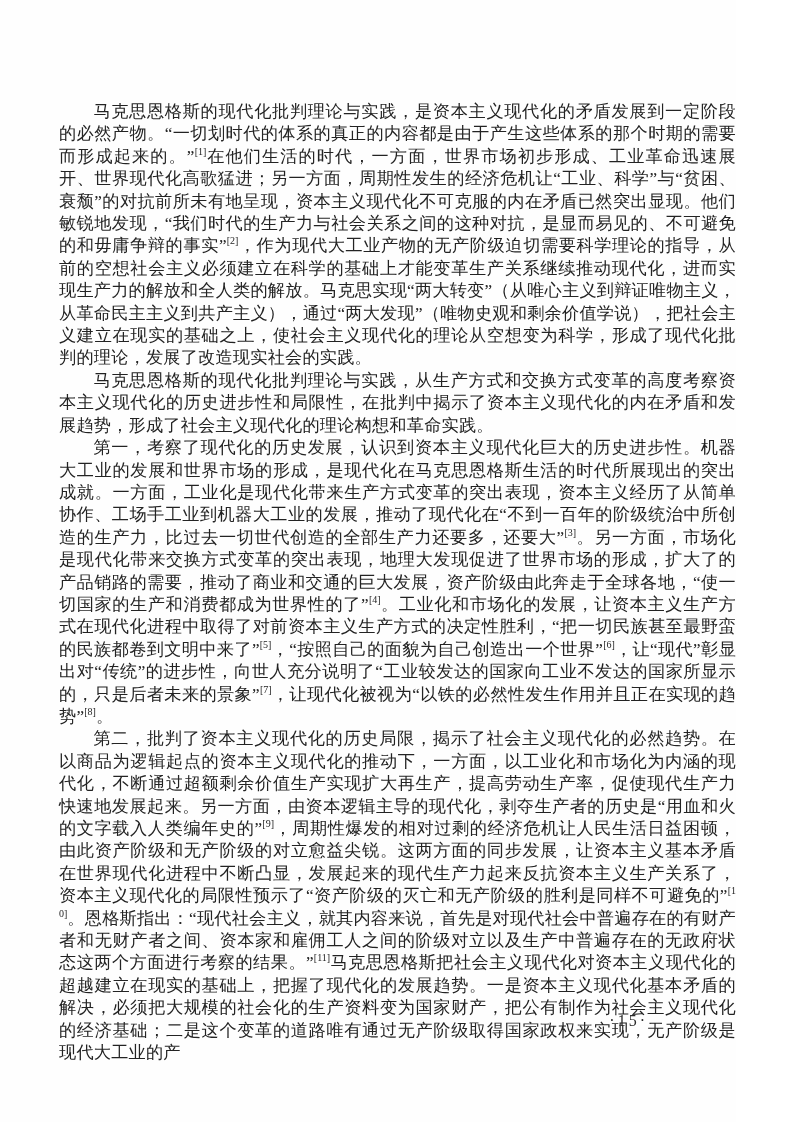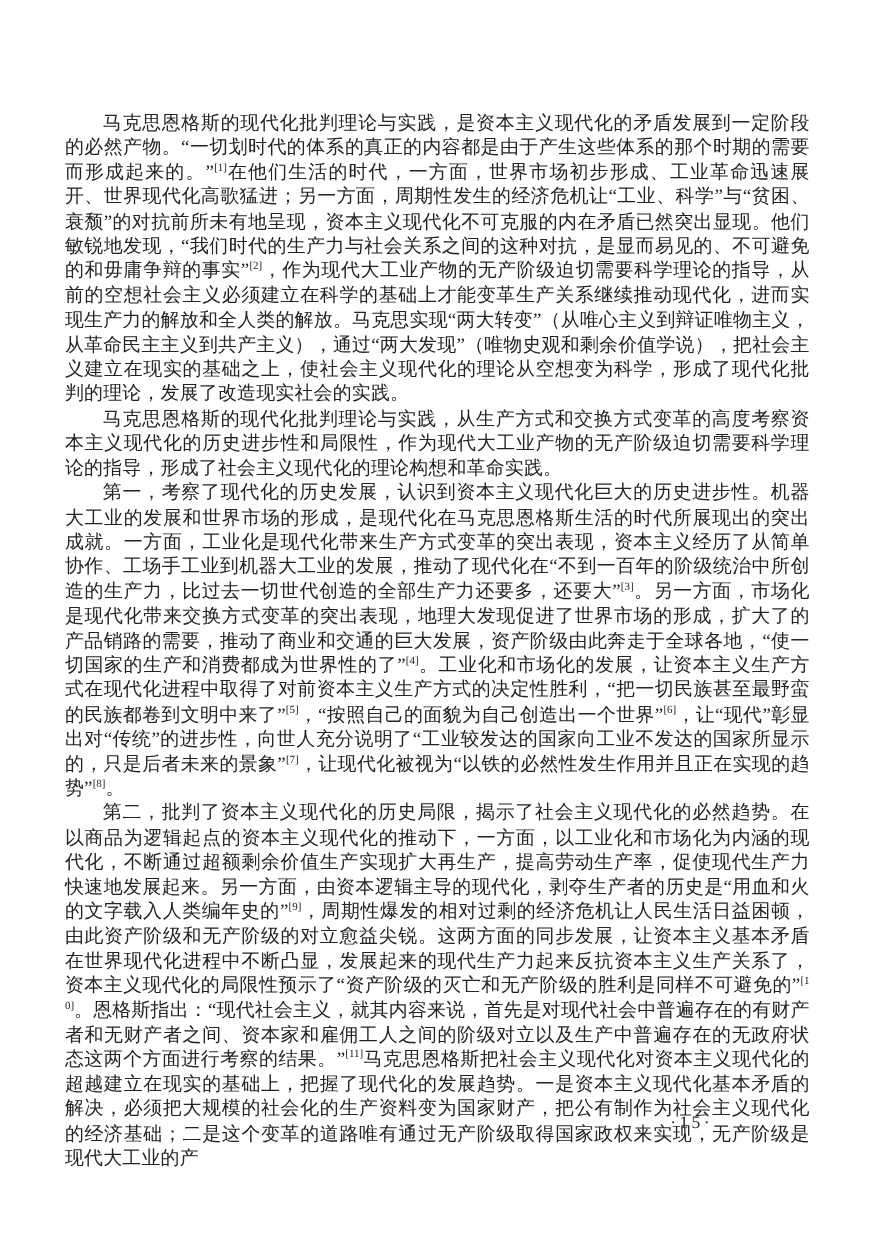--- a/index.html
+++ b/index.html
@@ -53,18 +53,18 @@
     color: #2a2a2a;
     letter-spacing: 3px;
   }
 </style>
 </head>
 <body>
 
 <div class="page">
   <div class="content">
     <p class="para">马克思恩格斯的现代化批判理论与实践，是资本主义现代化的矛盾发展到一定阶段的必然产物。“一切划时代的体系的真正的内容都是由于产生这些体系的那个时期的需要而形成起来的。”<sup>[1]</sup>在他们生活的时代，一方面，世界市场初步形成、工业革命迅速展开、世界现代化高歌猛进；另一方面，周期性发生的经济危机让“工业、科学”与“贫困、衰颓”的对抗前所未有地呈现，资本主义现代化不可克服的内在矛盾已然突出显现。他们敏锐地发现，“我们时代的生产力与社会关系之间的这种对抗，是显而易见的、不可避免的和毋庸争辩的事实”<sup>[2]</sup>，作为现代大工业产物的无产阶级迫切需要科学理论的指导，从前的空想社会主义必须建立在科学的基础上才能变革生产关系继续推动现代化，进而实现生产力的解放和全人类的解放。马克思实现“两大转变”（从唯心主义到辩证唯物主义，从革命民主主义到共产主义），通过“两大发现”（唯物史观和剩余价值学说），把社会主义建立在现实的基础之上，使社会主义现代化的理论从空想变为科学，形成了现代化批判的理论，发展了改造现实社会的实践。</p>
-    <p class="para">马克思恩格斯的现代化批判理论与实践，从生产方式和交换方式变革的高度考察资本主义现代化的历史进步性和局限性，作为现代大工业产物的无产阶级迫切需要科学理论的指导，形成了社会主义现代化的理论构想和革命实践。</p>
+    <p class="para">马克思恩格斯的现代化批判理论与实践，从生产方式和交换方式变革的高度考察资本主义现代化的历史进步性和局限性，在批判中揭示了资本主义现代化的内在矛盾和发展趋势，形成了社会主义现代化的理论构想和革命实践。</p>
     <p class="para">第一，考察了现代化的历史发展，认识到资本主义现代化巨大的历史进步性。机器大工业的发展和世界市场的形成，是现代化在马克思恩格斯生活的时代所展现出的突出成就。一方面，工业化是现代化带来生产方式变革的突出表现，资本主义经历了从简单协作、工场手工业到机器大工业的发展，推动了现代化在“不到一百年的阶级统治中所创造的生产力，比过去一切世代创造的全部生产力还要多，还要大”<sup>[3]</sup>。另一方面，市场化是现代化带来交换方式变革的突出表现，地理大发现促进了世界市场的形成，扩大了的产品销路的需要，推动了商业和交通的巨大发展，资产阶级由此奔走于全球各地，“使一切国家的生产和消费都成为世界性的了”<sup>[4]</sup>。工业化和市场化的发展，让资本主义生产方式在现代化进程中取得了对前资本主义生产方式的决定性胜利，“把一切民族甚至最野蛮的民族都卷到文明中来了”<sup>[5]</sup>，“按照自己的面貌为自己创造出一个世界”<sup>[6]</sup>，让“现代”彰显出对“传统”的进步性，向世人充分说明了“工业较发达的国家向工业不发达的国家所显示的，只是后者未来的景象”<sup>[7]</sup>，让现代化被视为“以铁的必然性发生作用并且正在实现的趋势”<sup>[8]</sup>。</p>
     <p class="para">第二，批判了资本主义现代化的历史局限，揭示了社会主义现代化的必然趋势。在以商品为逻辑起点的资本主义现代化的推动下，一方面，以工业化和市场化为内涵的现代化，不断通过超额剩余价值生产实现扩大再生产，提高劳动生产率，促使现代生产力快速地发展起来。另一方面，由资本逻辑主导的现代化，剥夺生产者的历史是“用血和火的文字载入人类编年史的”<sup>[9]</sup>，周期性爆发的相对过剩的经济危机让人民生活日益困顿，由此资产阶级和无产阶级的对立愈益尖锐。这两方面的同步发展，让资本主义基本矛盾在世界现代化进程中不断凸显，发展起来的现代生产力起来反抗资本主义生产关系了，资本主义现代化的局限性预示了“资产阶级的灭亡和无产阶级的胜利是同样不可避免的”<sup>[10]</sup>。恩格斯指出：“现代社会主义，就其内容来说，首先是对现代社会中普遍存在的有财产者和无财产者之间、资本家和雇佣工人之间的阶级对立以及生产中普遍存在的无政府状态这两个方面进行考察的结果。”<sup>[11]</sup>马克思恩格斯把社会主义现代化对资本主义现代化的超越建立在现实的基础上，把握了现代化的发展趋势。一是资本主义现代化基本矛盾的解决，必须把大规模的社会化的生产资料变为国家财产，把公有制作为社会主义现代化的经济基础；二是这个变革的道路唯有通过无产阶级取得国家政权来实现，无产阶级是现代大工业的产</p>
   </div>
   <div class="page-number">·15·</div>
 </div>
 
 </body></html>

